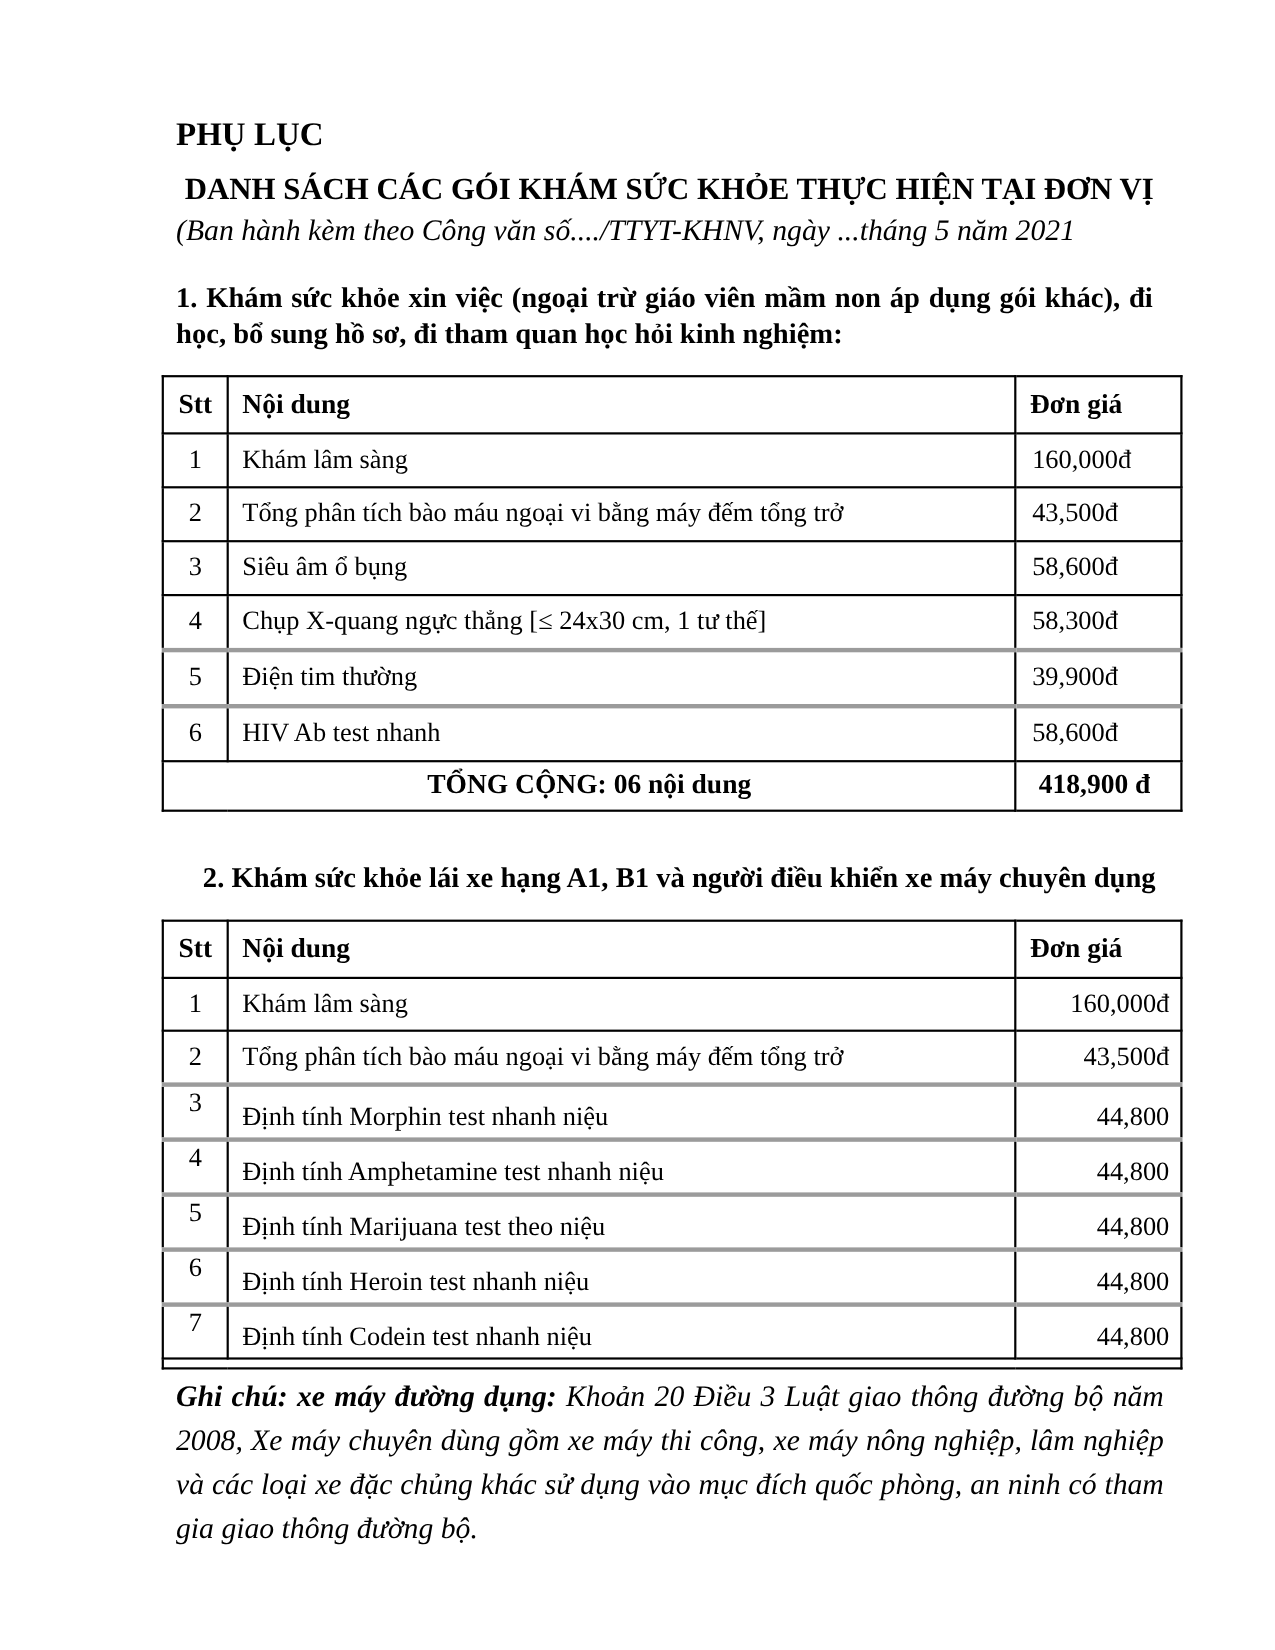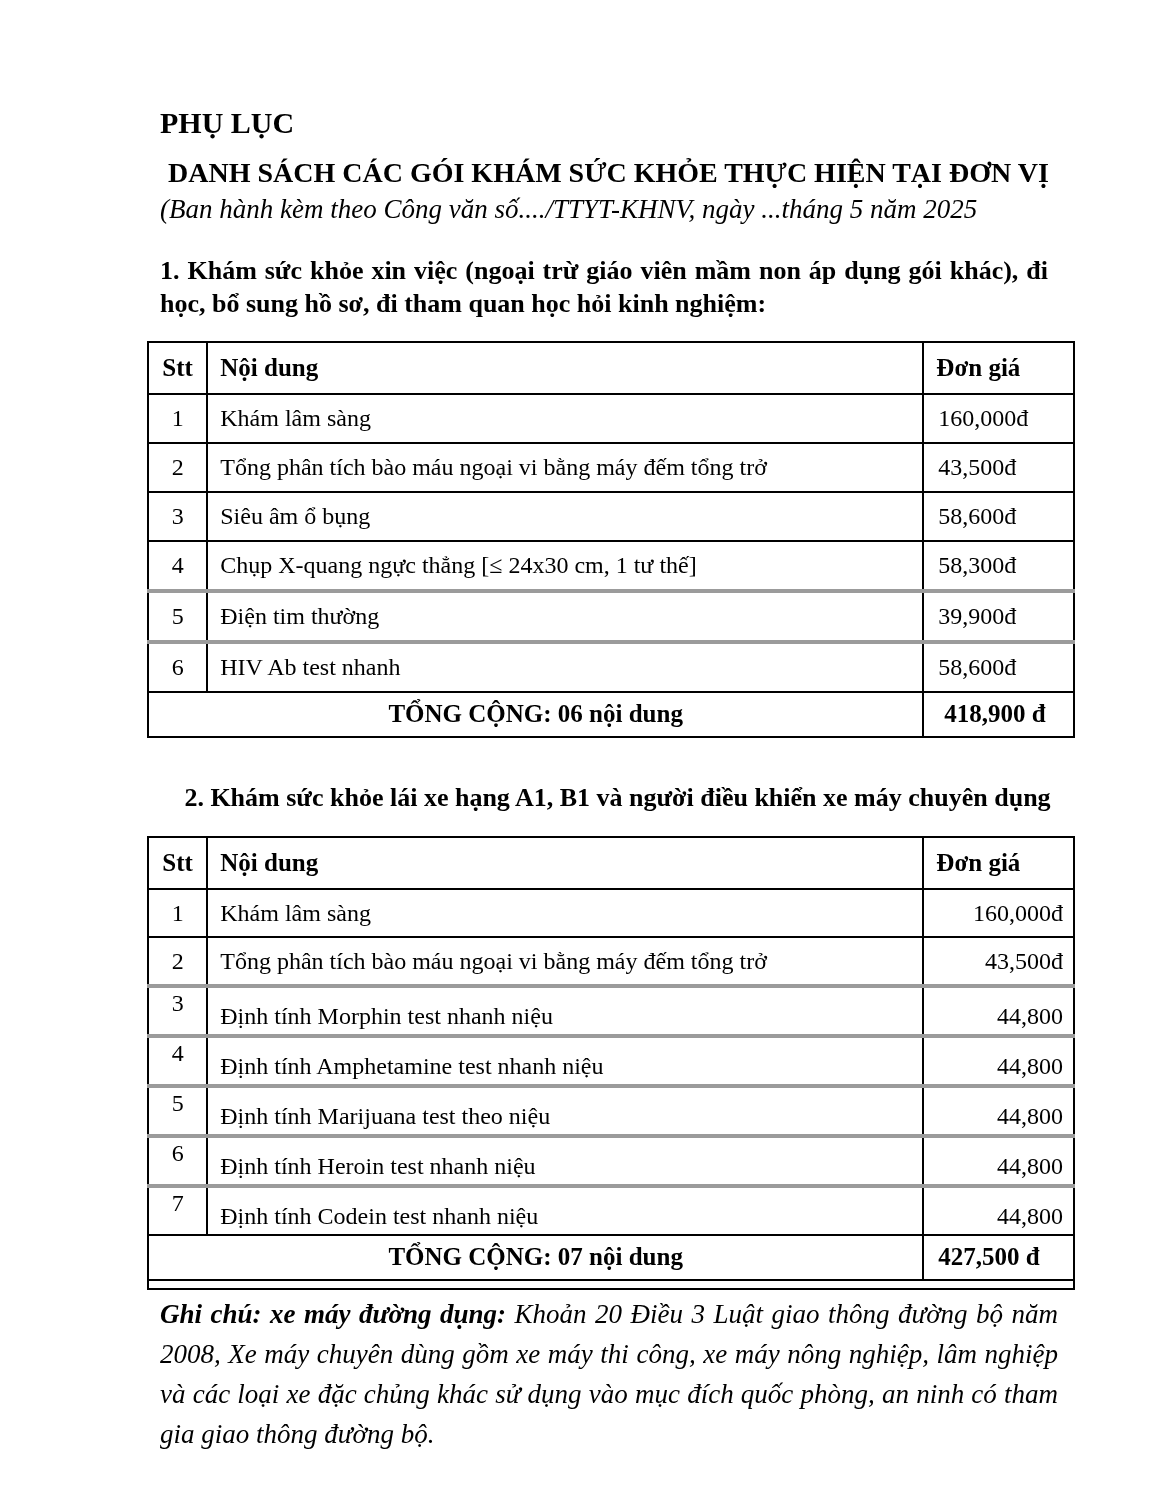--- a/index.html
+++ b/index.html
@@ -113,21 +113,21 @@
 </style>
 </head>
 <body>
 
 <div class="page">
 
   <p class="appendix-label">PHỤ LỤC</p>
 
   <p class="doc-title">DANH SÁCH CÁC GÓI KHÁM SỨC KHỎE THỰC HIỆN TẠI ĐƠN VỊ</p>
 
-  <p class="doc-subtitle">(Ban hành kèm theo Công văn số..../TTYT-KHNV, ngày ...tháng 5 năm 2025</p>
+  <p class="doc-subtitle">(Ban hành kèm theo Công văn số..../TTYT-KHNV, ngày ...tháng 5 năm 2021</p>
 
   <p class="section-heading">1. Khám sức khỏe xin việc (ngoại trừ giáo viên mầm non áp dụng gói khác), đi học, bổ sung hồ sơ, đi tham quan học hỏi kinh nghiệm:</p>
 
   <table class="price-table" id="table1">
     <thead>
       <tr>
         <th class="col-stt">Stt</th>
         <th class="col-noi_dung">Nội dung</th>
         <th class="col-don_gia">Đơn giá</th>
       </tr>
@@ -213,24 +213,20 @@
           <td class="col-noi_dung">Định tính Heroin test nhanh niệu</td>
           <td class="col-don_gia">44,800</td>
         </tr>
         <tr>
           <td class="col-stt">7</td>
           <td class="col-noi_dung">Định tính Codein test nhanh niệu</td>
           <td class="col-don_gia">44,800</td>
         </tr>
       </tbody>
     <tfoot>
-      <tr class="total-row">
-        <td class="total-label" colspan="2">TỔNG CỘNG: 07 nội dung</td>
-        <td class="total-value col-don_gia">427,500 đ</td>
-      </tr>
       <tr class="spacer-row">
         <td colspan="3"></td>
       </tr>
     </tfoot>
   </table>
 
   <p class="note"><span class="note-lead">Ghi chú: xe máy đường dụng:</span><span> Khoản 20 Điều 3 Luật giao thông đường bộ năm 2008, Xe máy chuyên dùng gồm xe máy thi công, xe máy nông nghiệp, lâm nghiệp và các loại xe đặc chủng khác sử dụng vào mục đích quốc phòng, an ninh có tham gia giao thông đường bộ.</span></p>
 
 </div>
 

